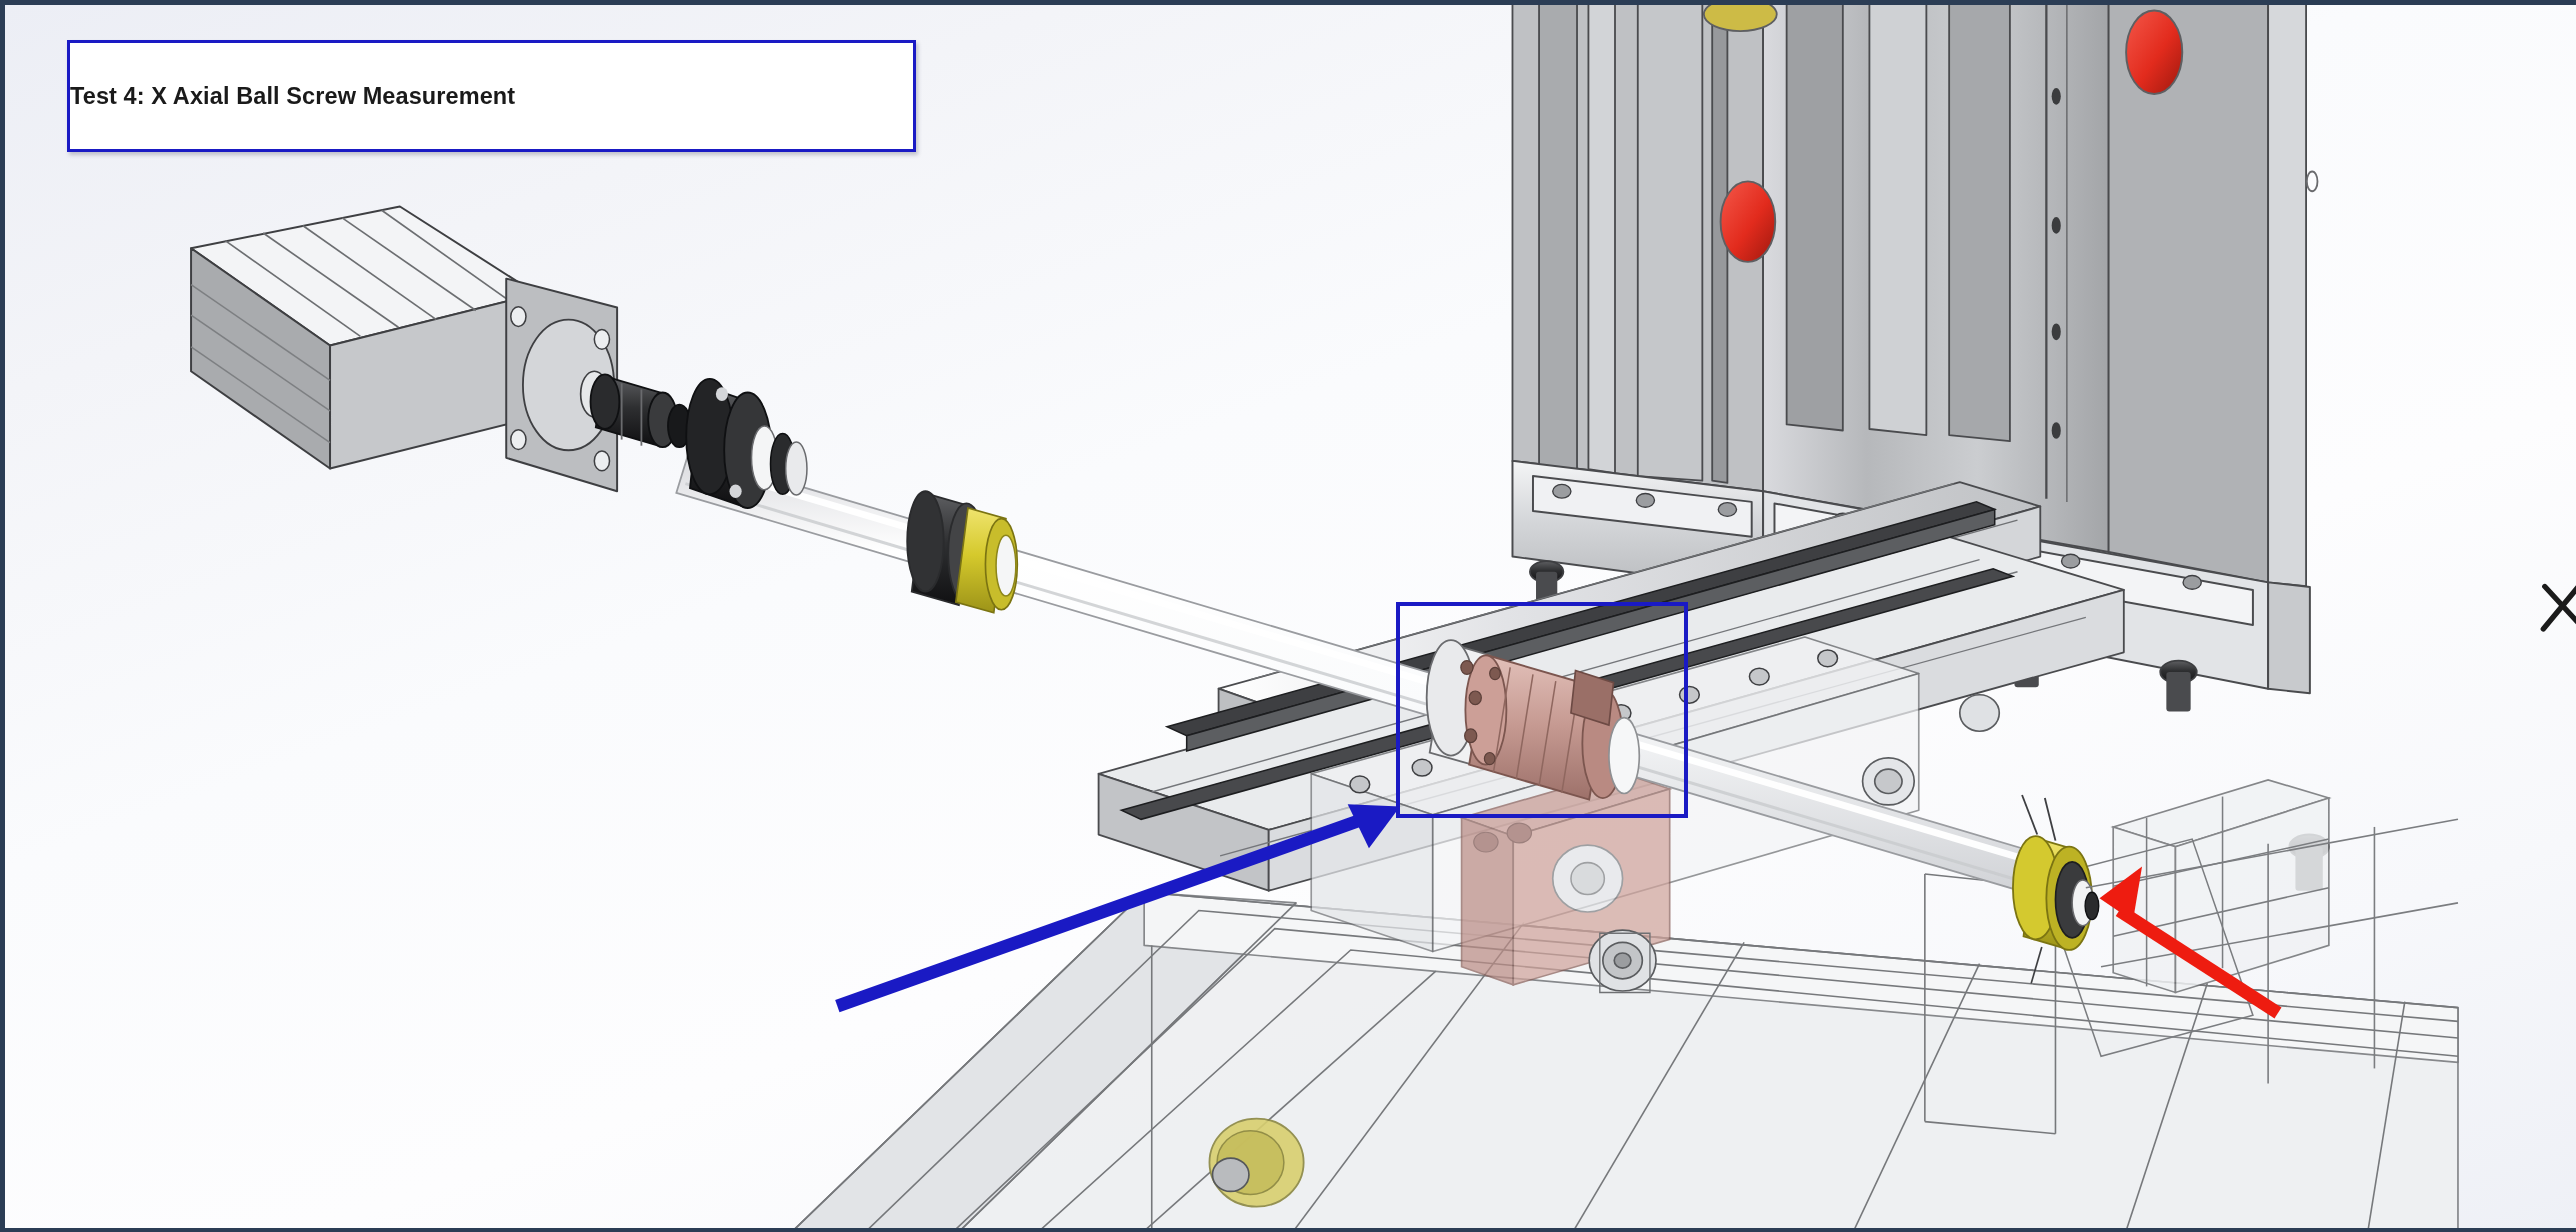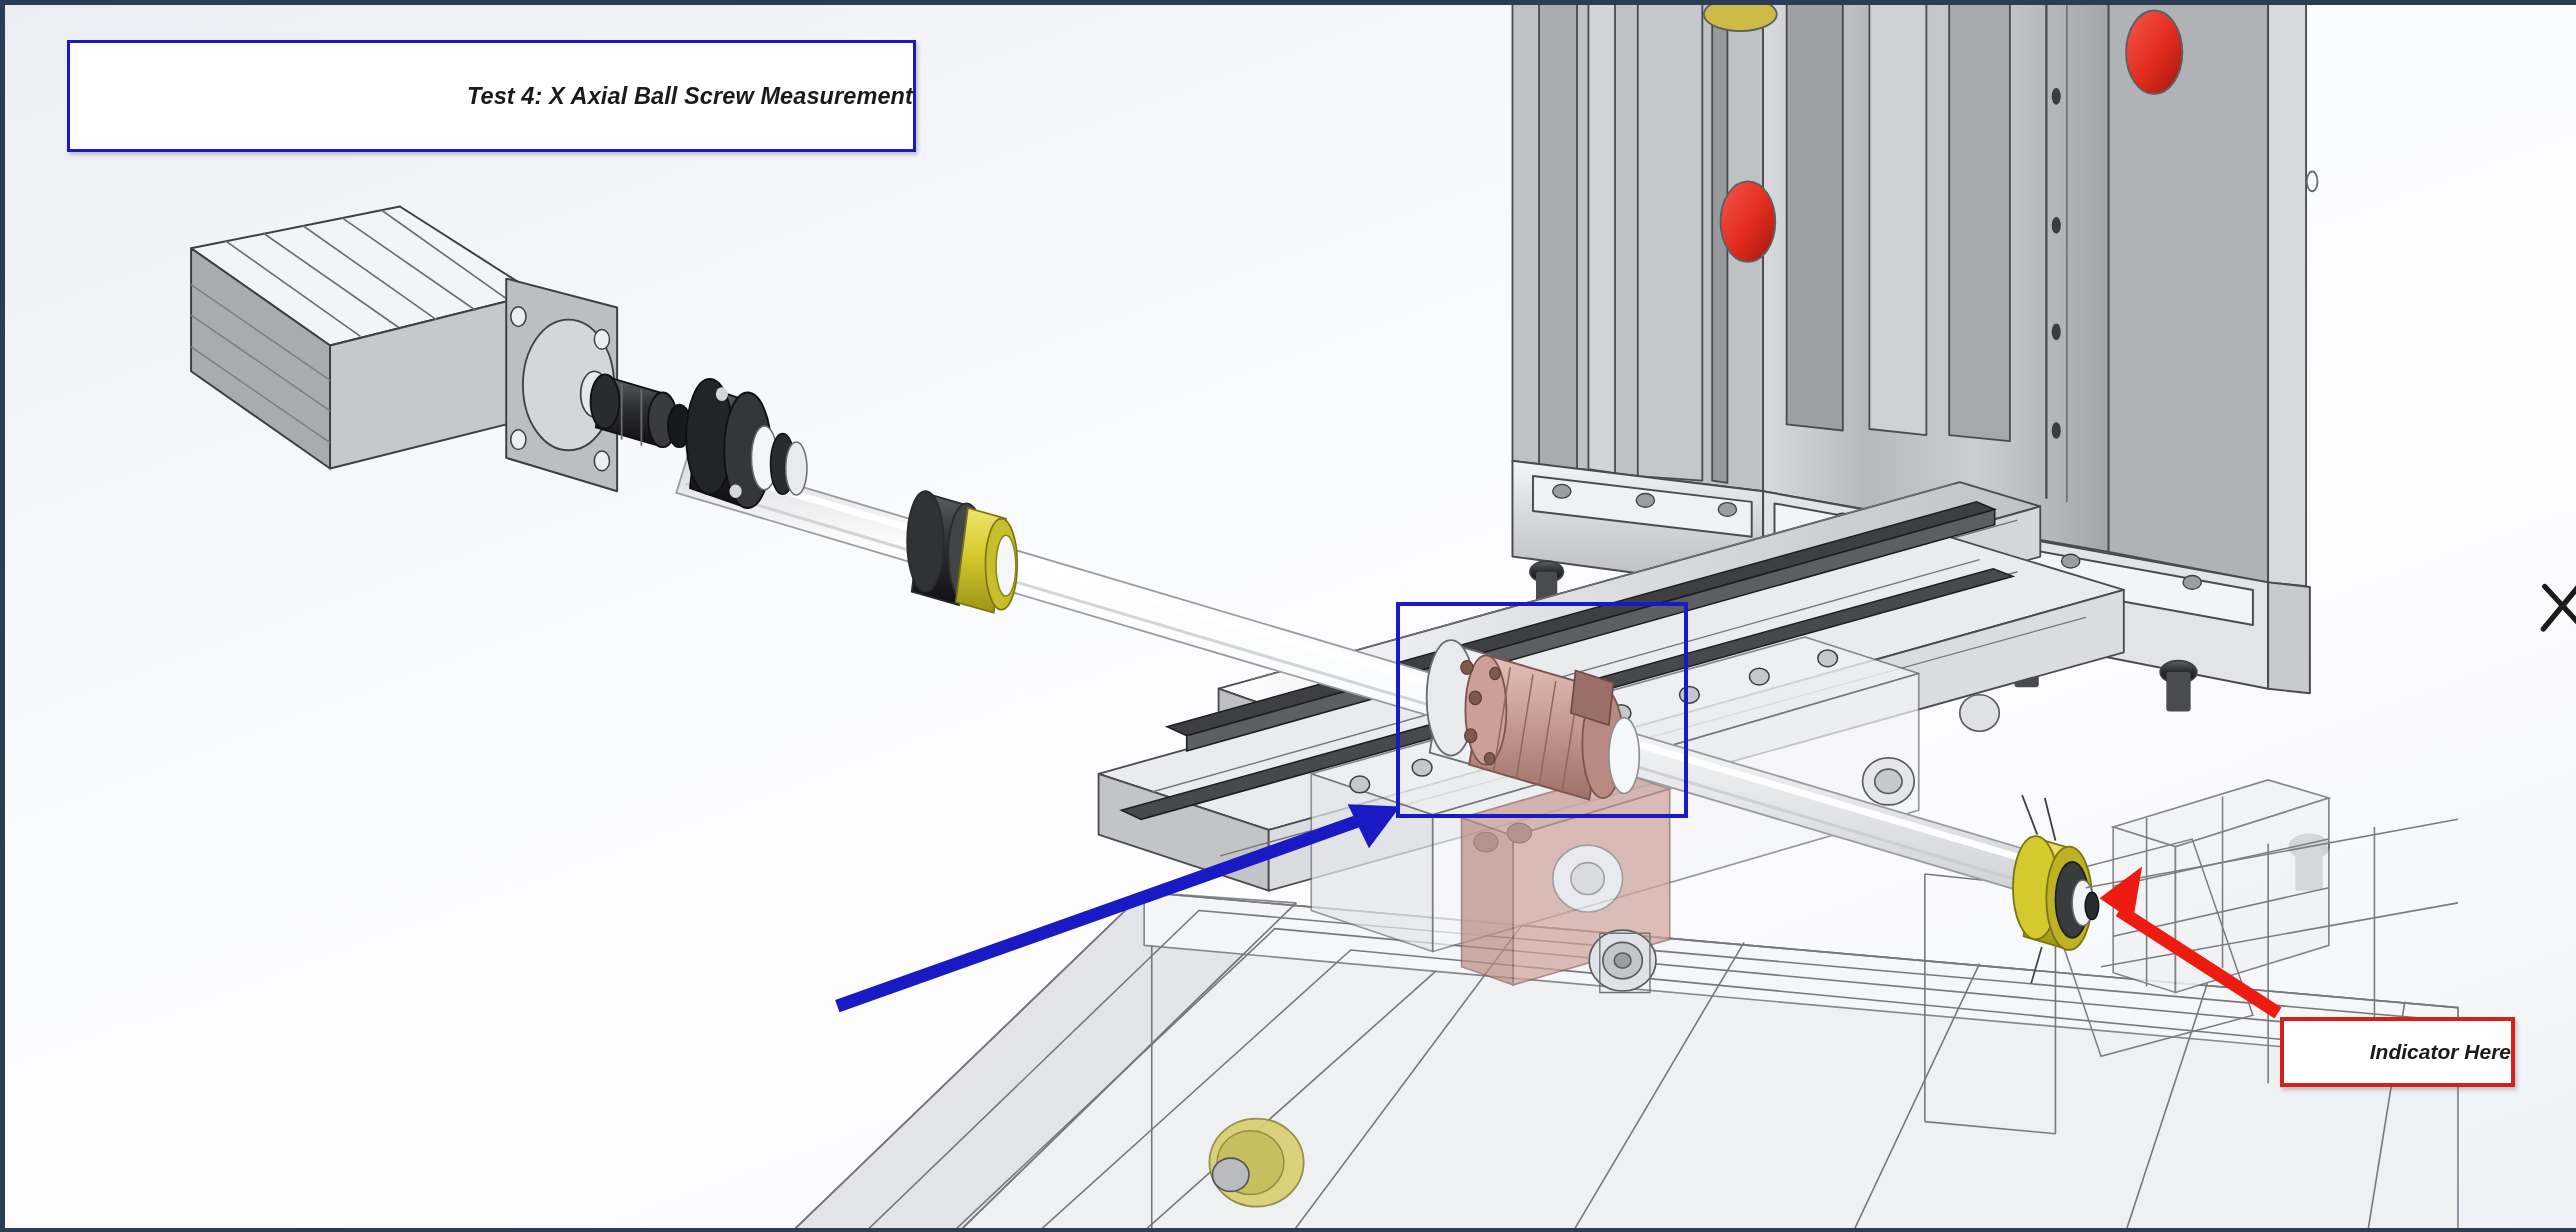--- a/index.html
+++ b/index.html
@@ -32,25 +32,24 @@
     overflow: hidden;
   }
   #cad-svg { position: absolute; top: 0; left: 0; }
 
   
   .callout {
     position: absolute;
     background: #ffffff;
     display: flex;
     align-items: center;
-    justify-content: flex-end;
+    justify-content: flex-start;
     text-align: center;
     box-shadow: 2.3px 3px 3.8px rgba(80,80,100,0.30);
     z-index: 40;
-    font-style: italic;
   }
   .callout-blue { border: 3.8px solid #1a1ac4; }
   .callout-red  { border: 4.6px solid #d62118; }
 
   .callout-title {
     left: 62px; top: 35px;
     width: 849px; height: 112px;
   }
   .callout-title .txt {
     font-size: 23.5px; font-weight: 700; color: #1a1a1a;
@@ -473,18 +472,15 @@
       <path d="M2993,1327 L2784,1192" stroke="#ee1c10" stroke-width="17" stroke-linecap="butt" fill="none"></path>
       <path d="M2758,1176 L2814,1134 L2802,1206 Z" fill="#ee1c10"></path>
     </g>
   </svg>
 
   <div class="callout callout-blue callout-title">
     <span class="txt">Test 4:  X Axial Ball Screw Measurement</span>
   </div>
 
 
-  <div class="callout callout-red callout-indicator">
-    <span class="txt">Indicator Here</span>
-  </div>
 
 </div>
 
 
 </body></html>

